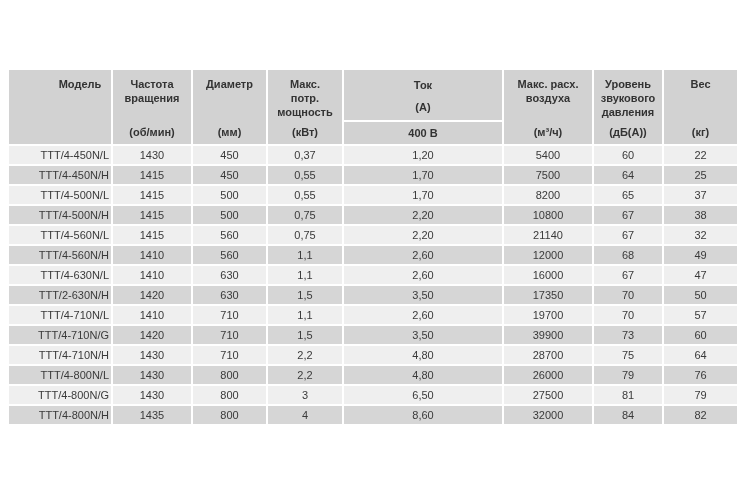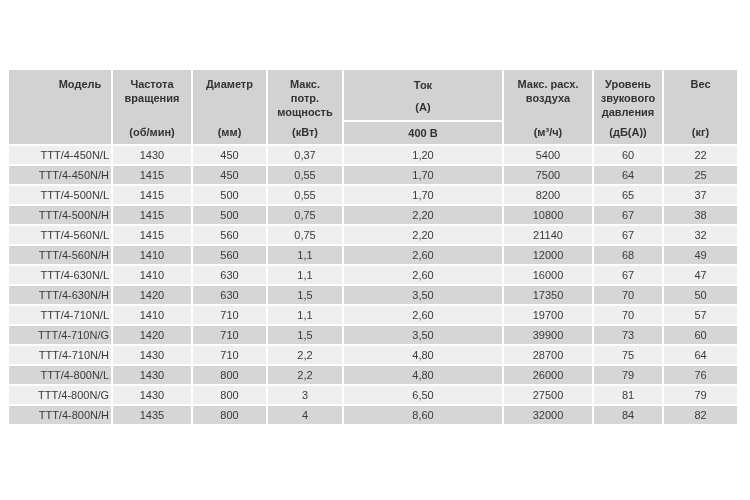--- a/index.html
+++ b/index.html
@@ -223,21 +223,21 @@
         <td class="model">TTT/4-630N/L</td>
         <td>1410</td>
         <td>630</td>
         <td>1,1</td>
         <td>2,60</td>
         <td>16000</td>
         <td>67</td>
         <td>47</td>
       </tr>
     <tr>
-        <td class="model">TTT/4-630N/H</td>
+        <td class="model">TTT/2-630N/H</td>
         <td>1420</td>
         <td>630</td>
         <td>1,5</td>
         <td>3,50</td>
         <td>17350</td>
         <td>70</td>
         <td>50</td>
       </tr>
     <tr>
         <td class="model">TTT/4-710N/L</td>

